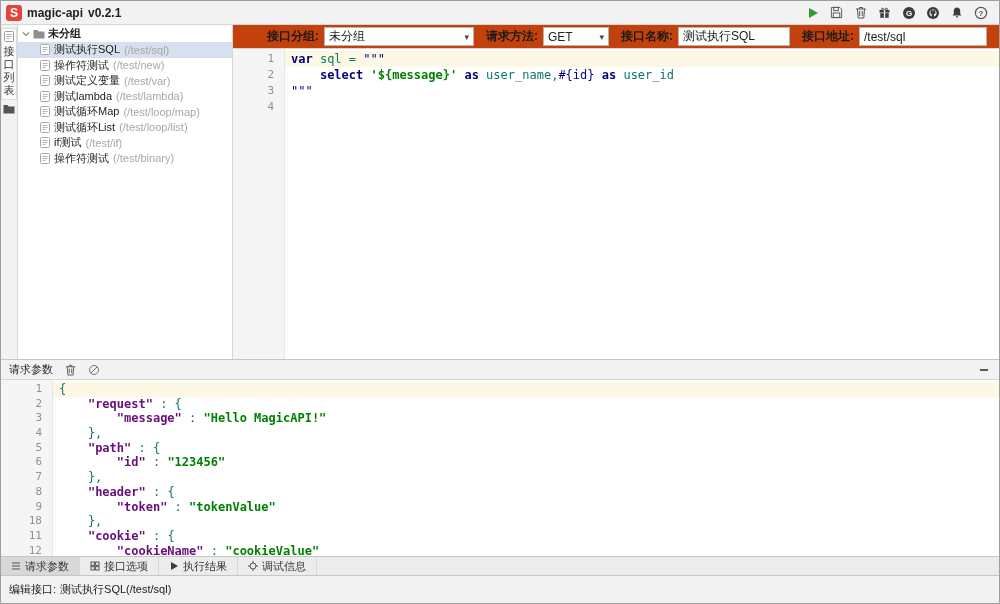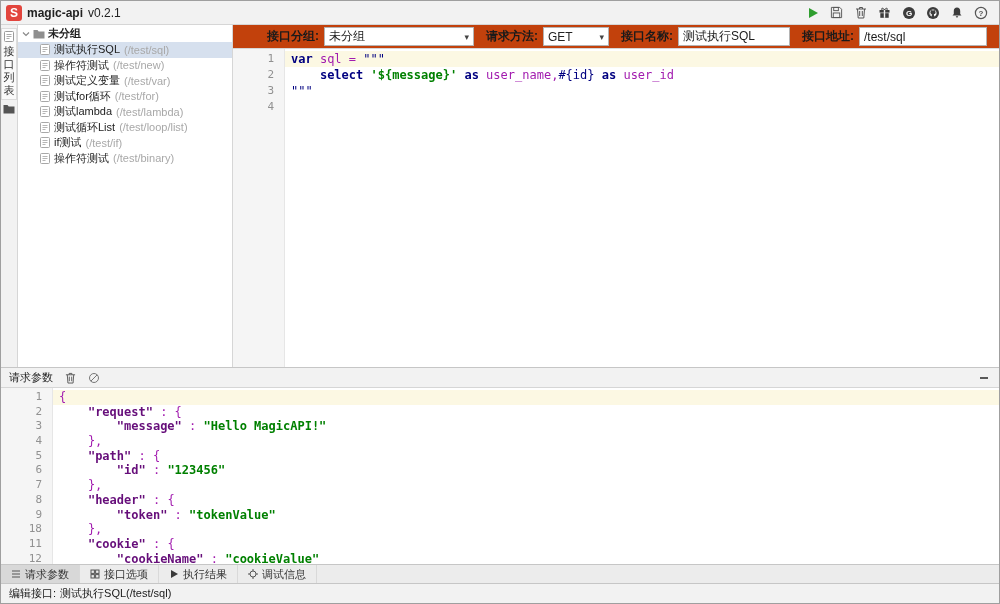--- a/index.html
+++ b/index.html
@@ -8,21 +8,21 @@
   .app { width: 1000px; height: 604px; display: flex; flex-direction: column; overflow: hidden;
          background: #f2f2f2; border: 1px solid #9f9f9f; }
 
   
   .header { height: 24px; flex: none; display: flex; align-items: center;
             background: #f2f2f2; border-bottom: 1px solid #d6d6d6; padding: 0 8px 0 5px; }
   .logo { width: 16px; height: 16px; background: #e2453d; color: #fff; font-weight: bold;
           border-radius: 3px; display: flex; align-items: center; justify-content: center;
           font-size: 12px; flex: none; }
   .app-title { font-weight: bold; margin-left: 5px; font-size: 12px; }
-  .app-version { font-weight: normal; margin-left: 5px; font-size: 12px; }
+  .app-version { font-weight: bold; margin-left: 5px; font-size: 12px; }
   .header-spacer { flex: 1; }
   .hicon { width: 21px; height: 20px; display: flex; align-items: center; justify-content: center;
            cursor: pointer; margin-left: 3px; }
   .hicon svg { display: block; }
 
   
   .main { flex: 1; display: flex; min-height: 0; }
   .strip { width: 17px; flex: none; background: #f2f2f2; border-right: 1px solid #d6d6d6;
            display: flex; flex-direction: column; align-items: center; padding-top: 3px; }
   .strip-tab { display: flex; flex-direction: column; align-items: center; background: #fafafa;
@@ -62,21 +62,21 @@
   .gutter .ln { height: 16px; line-height: 16px; text-align: right; padding-right: 10px;
                 color: #919191; font-family: "DejaVu Sans Mono", monospace; font-size: 11px; }
   .code { flex: 1; padding-top: 2px; font-family: "DejaVu Sans Mono", monospace; font-size: 12px;
           min-width: 0; cursor: text; }
   .code-line { height: 16px; line-height: 16px; white-space: pre; padding-left: 6px; color: #000; }
   .code-line.current { background: #fcf8e3; }
   .tok-kw  { color: #000080; font-weight: bold; }
   .tok-nav { color: #000080; }
   .tok-str { color: #008000; font-weight: bold; }
   .tok-key { color: #660e7a; font-weight: bold; }
-  .tok-p   { color: #a21caf; }
+  .tok-p   { color: #0f766e; }
   .json-editor .gutter .ln { height: 14.7px; line-height: 14.7px; }
   .json-editor .code-line { height: 14.7px; line-height: 14.7px; }
 
   
   .bottom { height: 197px; flex: none; display: flex; flex-direction: column; border-top: 1px solid #c6c6c6; }
   .bottom-toolbar { height: 20px; flex: none; background: #f2f2f2; border-bottom: 1px solid #d6d6d6;
                     display: flex; align-items: center; padding: 0 10px 0 8px; gap: 12px; }
   .panel-title { font-size: 11px; color: #222; }
   .ticon { display: flex; align-items: center; cursor: pointer; }
   .ticon svg { display: block; }
@@ -85,21 +85,21 @@
   
   .tabbar { height: 19px; flex: none; background: #ececec; border-top: 1px solid #c6c6c6;
             display: flex; align-items: stretch; }
   .tab { display: flex; align-items: center; gap: 4px; padding: 0 10px; font-size: 11px;
          color: #333; border-right: 1px solid #d9d9d9; cursor: pointer; }
   .tab.active { background: #d8d8d8; }
   .tab-ic { display: flex; }
   .tab-ic svg { display: block; }
 
   
-  .statusbar { height: 20px; flex: none; background: #f2f2f2; border-top: 1px solid #c6c6c6;
+  .statusbar { height: 28px; flex: none; background: #f2f2f2; border-top: 1px solid #c6c6c6;
                display: flex; align-items: center; padding: 6px 8px; font-size: 11px; gap: 4px; color: #1a1a1a; }
 </style>
 </head>
 <body>
 
 <div class="app">
 
   <div class="header">
     <span class="logo">S</span>
     <span class="app-title">magic-api</span>
@@ -227,32 +227,32 @@
             <span class="item-name">测试定义变量</span>
             <span class="item-path">(/test/var)</span>
           </div>
           <div class="tree-item">
             <span class="doc-icon">
               <svg width="10" height="11" viewBox="0 0 10 11">
                 <rect x=".5" y=".5" width="9" height="10" rx="1" fill="#fff" stroke="#a8a8a8"></rect>
                 <path d="M2.5 3.5h5M2.5 5.5h5M2.5 7.5h3" stroke="#b5b5b5"></path>
               </svg>
             </span>
-            <span class="item-name">测试for循环</span>
-            <span class="item-path">(/test/for)</span>
-          </div>
-          <div class="tree-item">
-            <span class="doc-icon">
-              <svg width="10" height="11" viewBox="0 0 10 11">
-                <rect x=".5" y=".5" width="9" height="10" rx="1" fill="#fff" stroke="#a8a8a8"></rect>
-                <path d="M2.5 3.5h5M2.5 5.5h5M2.5 7.5h3" stroke="#b5b5b5"></path>
-              </svg>
-            </span>
             <span class="item-name">测试lambda</span>
             <span class="item-path">(/test/lambda)</span>
+          </div>
+          <div class="tree-item">
+            <span class="doc-icon">
+              <svg width="10" height="11" viewBox="0 0 10 11">
+                <rect x=".5" y=".5" width="9" height="10" rx="1" fill="#fff" stroke="#a8a8a8"></rect>
+                <path d="M2.5 3.5h5M2.5 5.5h5M2.5 7.5h3" stroke="#b5b5b5"></path>
+              </svg>
+            </span>
+            <span class="item-name">测试循环Map</span>
+            <span class="item-path">(/test/loop/map)</span>
           </div>
           <div class="tree-item">
             <span class="doc-icon">
               <svg width="10" height="11" viewBox="0 0 10 11">
                 <rect x=".5" y=".5" width="9" height="10" rx="1" fill="#fff" stroke="#a8a8a8"></rect>
                 <path d="M2.5 3.5h5M2.5 5.5h5M2.5 7.5h3" stroke="#b5b5b5"></path>
               </svg>
             </span>
             <span class="item-name">测试循环List</span>
             <span class="item-path">(/test/loop/list)</span>

